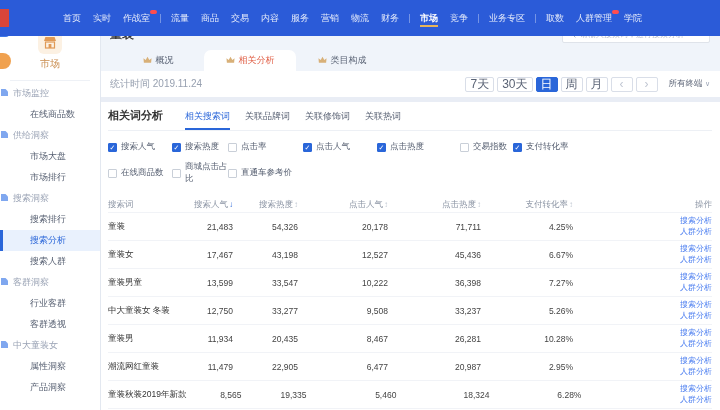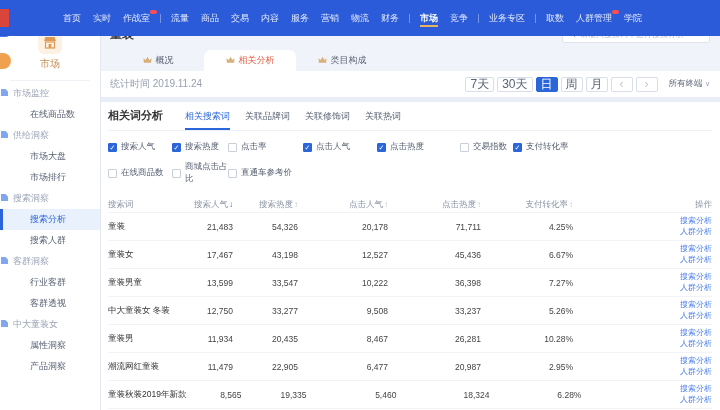--- a/index.html
+++ b/index.html
@@ -132,20 +132,23 @@
       </div>
       <div class="m-row m-item">
         <span>市场排行</span>
       </div>
       <div class="m-row m-section">
         <span><svg width="9" height="9" viewBox="0 0 9 9">
             <path d="M1 1 h4.5 l2.5 2.5 V8 H1 Z" fill="#7fa7ef"></path>
           </svg></span>
         <span>搜索洞察</span>
       </div>
+      <div class="m-row m-item">
+        <span>搜索排行</span>
+      </div>
       <div class="m-row m-item active">
         <span>搜索分析</span>
       </div>
       <div class="m-row m-item">
         <span>搜索人群</span>
       </div>
       <div class="m-row m-section">
         <span><svg width="9" height="9" viewBox="0 0 9 9">
             <path d="M1 1 h4.5 l2.5 2.5 V8 H1 Z" fill="#7fa7ef"></path>
           </svg></span>

